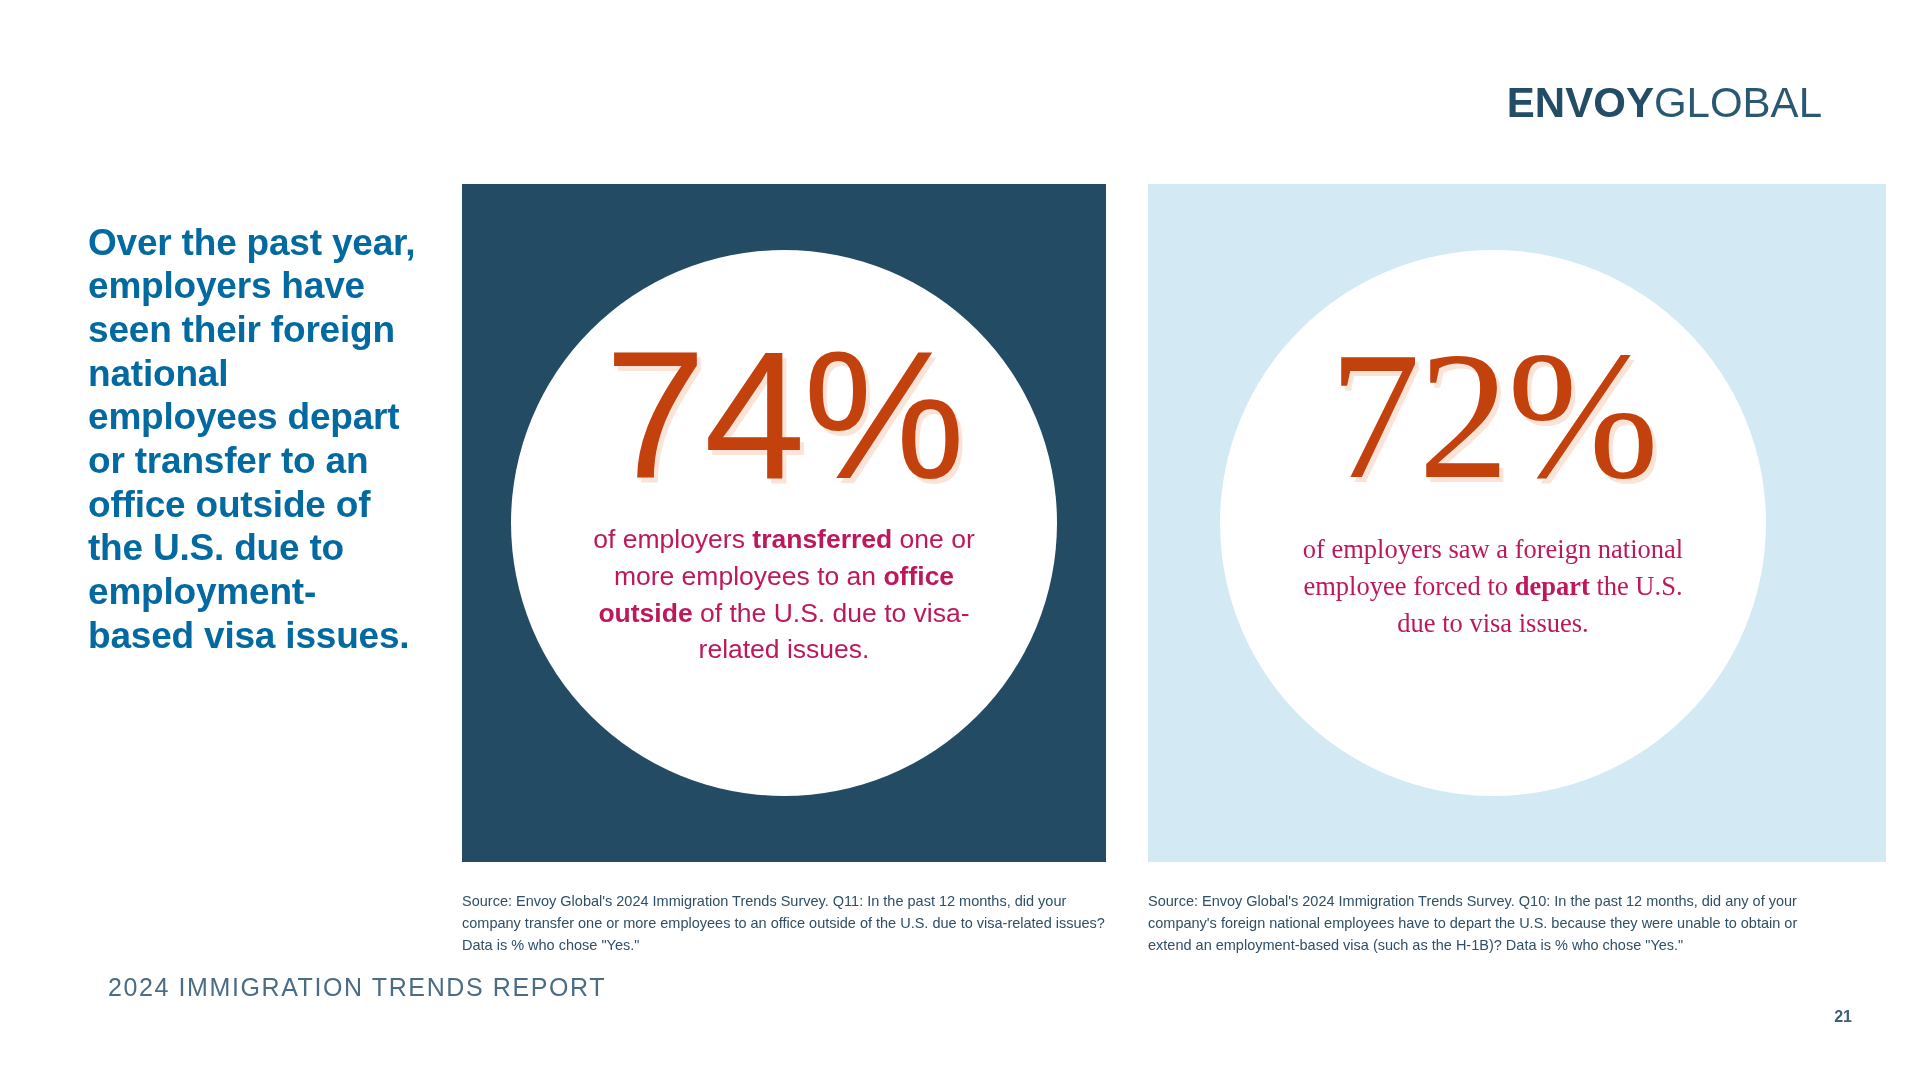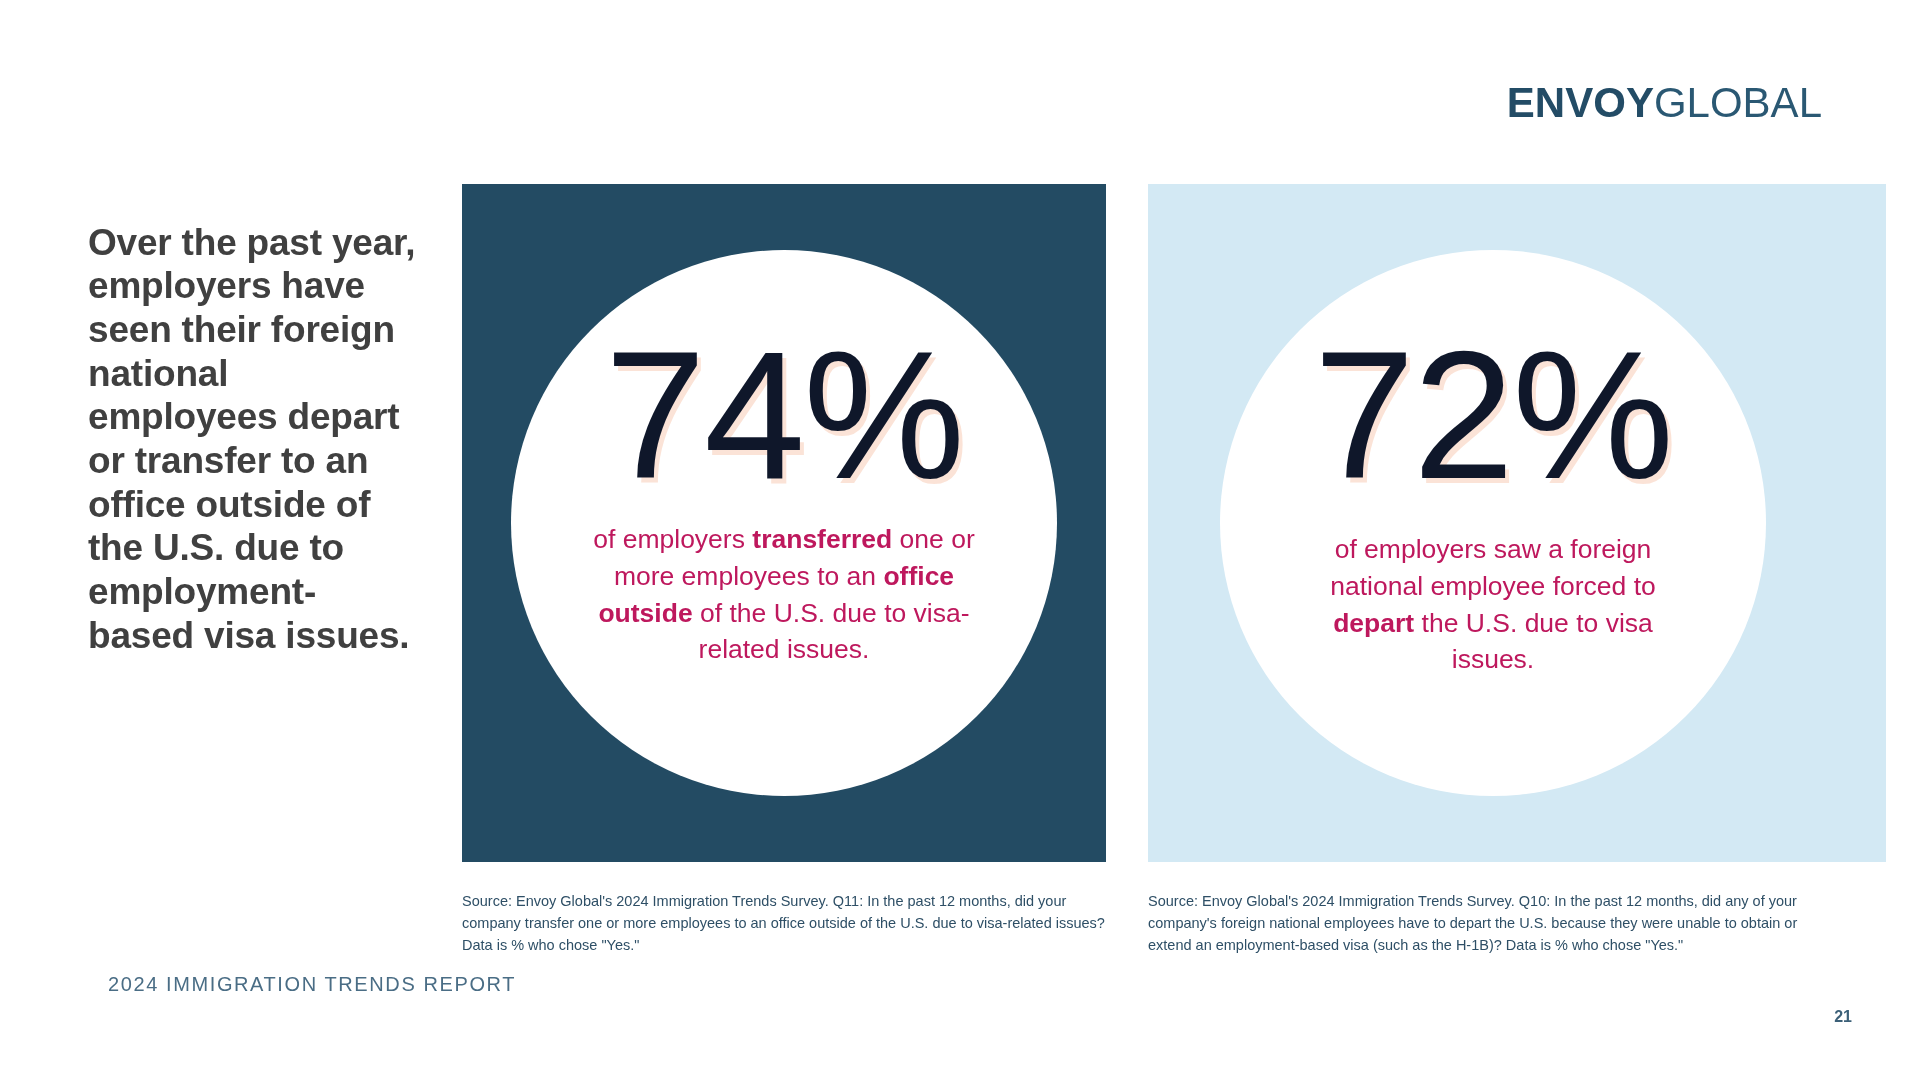--- a/index.html
+++ b/index.html
@@ -43,39 +43,40 @@
 
   
   #headline {
     position: absolute;
     left: 88px;
     top: 196px;
     width: 330px;
     font-size: 37px;
     font-weight: 700;
     line-height: 1.18;
-    color: #404040;
+    color: #0369a1;
     letter-spacing: -0.2px;
   }
 
   
   .panel {
     position: absolute;
     top: 184px;
     height: 678px;
   }
   #panel-dark {
     left: 462px;
     width: 644px;
     background: #234B63;
   }
   #panel-light {
     left: 1148px;
     width: 738px;
     background: #D3E9F4;
+    font-family: Liberation Serif, serif;
   }
   .circle {
     position: absolute;
     border-radius: 50%;
     background: #FFFFFF;
     display: flex;
     flex-direction: column;
     align-items: center;
     justify-content: flex-start;
     box-sizing: border-box;
@@ -90,21 +91,21 @@
   #circle-light {
     width: 546px;
     height: 546px;
     left: 72px;
     top: 66px;
     padding-top: 82px;
   }
   .stat-number {
     font-size: 182px;
     font-weight: 300;
-    color: #0f172a;
+    color: #c2410c;
     line-height: 0.92;
     letter-spacing: -2px;
     text-shadow: 4px 5px 0 rgba(238,127,72,0.22);
     margin: 0;
     white-space: nowrap;
   }
   .stat-body {
     font-size: 26.5px;
     line-height: 1.38;
     color: #be185d;
@@ -127,21 +128,21 @@
     font-weight: 400;
   }
   #source-1 { left: 462px; width: 648px; }
   #source-2 { left: 1148px; width: 652px; }
 
   
   #footer-title {
     position: absolute;
     left: 108px;
     top: 973px;
-    font-size: 20px;
+    font-size: 25px;
     letter-spacing: 1.6px;
     color: #4A6D85;
     font-weight: 400;
     white-space: nowrap;
   }
   #page-number {
     position: absolute;
     right: 68px;
     top: 1008px;
     font-size: 16px;

